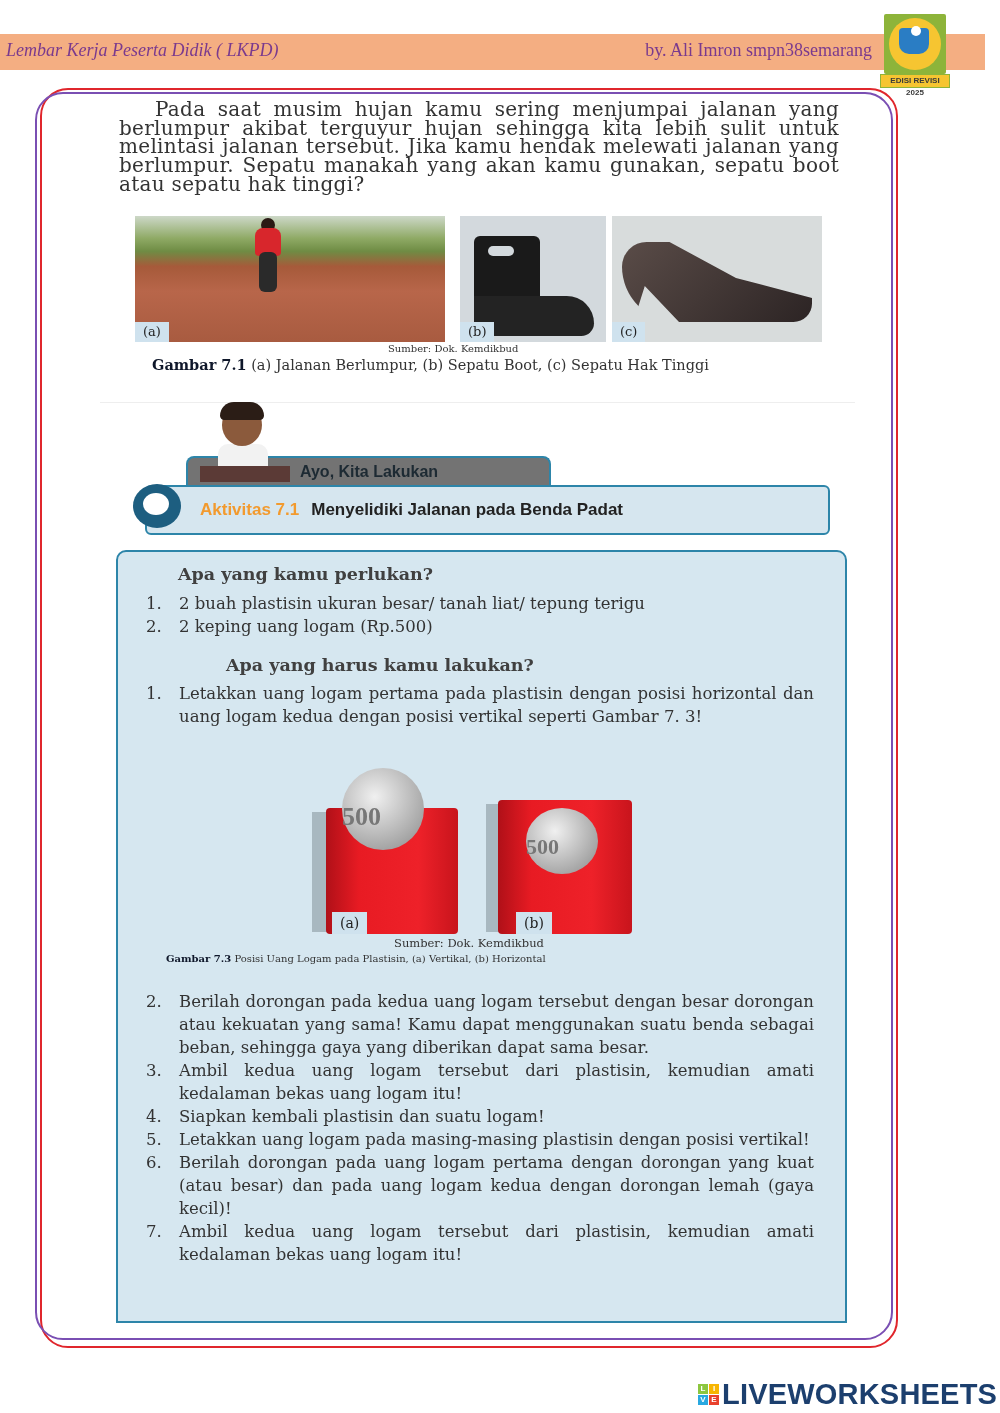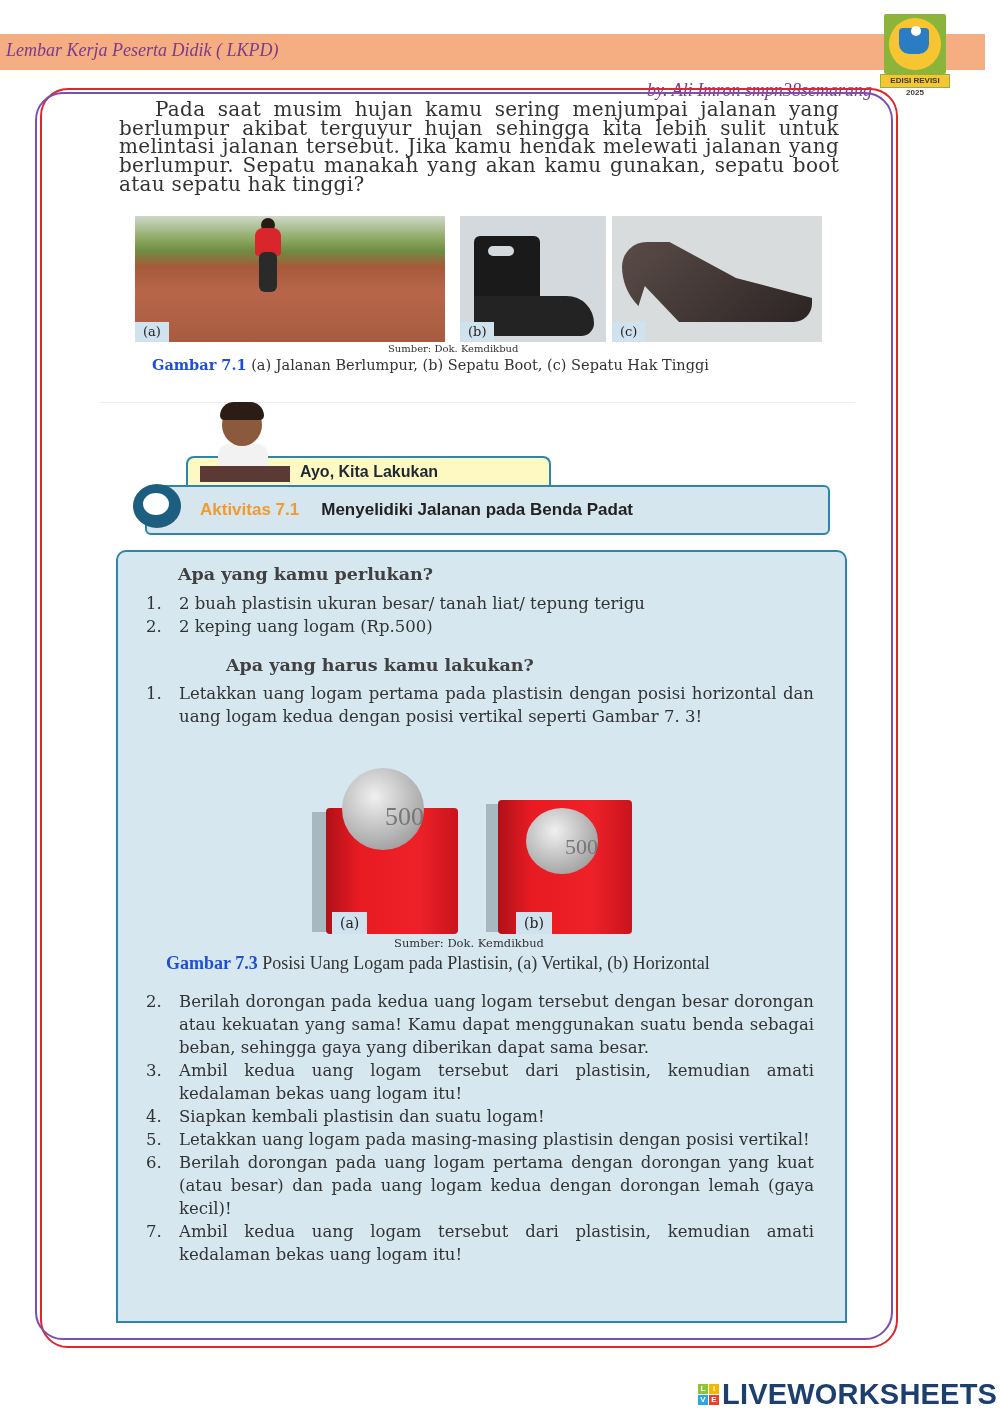--- a/index.html
+++ b/index.html
@@ -1,20 +1,20 @@
 <!DOCTYPE html>
 <html><head>
 <meta charset="utf-8">
 <style>
   * { box-sizing: border-box; margin: 0; padding: 0; }
   body { width: 1000px; height: 1413px; background: #ffffff; position: relative; overflow: hidden; font-family: "DejaVu Serif", serif; color: #222; }
 
   .header-band { position: absolute; left: 0; top: 34px; width: 985px; height: 36px; background: #f4ae82; }
   .header-left { position: absolute; left: 6px; top: 40px; font-family: "Liberation Serif", serif; font-style: italic; font-size: 18px; color: #7a3a8e; text-align: right; }
-  .header-right { position: absolute; right: 128px; top: 40px; font-family: "Liberation Serif", serif; font-style: italic; font-size: 18px; color: #7a3a8e; margin-top: 40px; }
+  .header-right { position: absolute; right: 128px; top: 40px; font-family: "Liberation Serif", serif; font-size: 18px; color: #7a3a8e; }
   .logo { position: absolute; left: 884px; top: 14px; width: 62px; height: 60px; background: #8db43a; border-radius: 2px; display:flex; align-items:center; justify-content:center; }
   .logo-circle { width: 52px; height: 52px; border-radius: 50%; background: #f6c531; position: relative; overflow: hidden; }
   .logo-book { position:absolute; left:10px; top:10px; width:30px; height:26px; background:#2a7dc4; border-radius: 4px 4px 10px 10px; }
   .logo-person { position:absolute; left:22px; top:8px; width:10px; height:10px; border-radius:50%; background:#fff; }
   .logo-badge { position: absolute; left: 880px; top: 74px; width: 70px; height: 14px; background: #f6c531; border: 1px solid #8db43a; font-family: "Liberation Sans", sans-serif; font-size: 8px; font-weight: bold; color: #3a3a3a; text-align: center; line-height: 12px; }
 
   .frame-red { position: absolute; left: 40px; top: 88px; width: 858px; height: 1260px; border: 2px solid #e0262c; border-radius: 28px; }
   .frame-purple { position: absolute; left: 35px; top: 92px; width: 858px; height: 1248px; border: 2px solid #7a4fb3; border-radius: 28px; }
 
   .intro { position: absolute; left: 119px; top: 100px; width: 720px; font-size: 20px; line-height: 18.7px; text-align: justify; text-indent: 36px; color: #333; letter-spacing: 0.3px; }
@@ -27,52 +27,52 @@
   .rider-head { position:absolute; left: 126px; top: 2px; width: 14px; height: 14px; background: #2a1a14; border-radius: 50%; }
   .moto { position:absolute; left: 124px; top: 36px; width: 18px; height: 40px; background: #2a2a2a; border-radius: 6px; }
   .boot-shaft { position:absolute; left: 14px; top: 20px; width: 66px; height: 80px; background: #1a1a1a; border-radius: 6px 6px 0 0; }
   .boot-foot { position:absolute; left: 14px; top: 80px; width: 120px; height: 40px; background: #232323; border-radius: 0 30px 14px 6px; }
   .boot-hole { position:absolute; left: 28px; top: 30px; width: 26px; height: 10px; background: #d3d9dd; border-radius: 6px; }
   .shoe-body { position:absolute; left: 10px; top: 26px; width: 190px; height: 80px; background: linear-gradient(135deg, #5a4c48, #2c2424); border-radius: 40px 10px 30px 90px; clip-path: polygon(0 0, 25% 0, 60% 45%, 100% 70%, 100% 100%, 30% 100%, 12% 55%, 6% 100%, 0 100%); }
   .fig-label { position: absolute; bottom: 0; height: 20px; padding: 0 8px; background: #cfe2ee; font-size: 13px; line-height: 20px; color: #222; }
 
   .source1 { position: absolute; left: 388px; top: 343px; font-size: 10px; color: #333; }
   .caption1 { position: absolute; left: 152px; top: 356px; font-size: 14.5px; color: #333; }
-  .cap-strong { color: #1d4ed8; font-weight: bold; }
+  .cap-strong { color: #0f172a; font-weight: bold; }
 
   .divider { position: absolute; left: 100px; top: 402px; width: 755px; height: 1px; background: #eeeeee; }
 
   .mascot { position: absolute; left: 200px; top: 404px; width: 90px; height: 80px; }
   .m-head { position:absolute; left: 22px; top: 0; width: 40px; height: 42px; background: #8b5a3c; border-radius: 50%; }
   .m-hair { position:absolute; left: 20px; top: -2px; width: 44px; height: 18px; background: #2b1d16; border-radius: 20px 20px 6px 6px; }
   .m-body { position:absolute; left: 18px; top: 40px; width: 50px; height: 36px; background: #f2f2f2; border-radius: 10px 10px 0 0; }
   .m-desk { position:absolute; left: 0; top: 62px; width: 90px; height: 16px; background: #5b3a36; }
 
-  .tab-ayo { position: absolute; left: 186px; top: 456px; width: 365px; height: 30px; background: #fef9c3; border: 2px solid #2d85a9; border-bottom: none; border-radius: 8px 8px 0 0; font-family: "Liberation Sans", sans-serif; font-weight: bold; font-size: 16px; color: #1d2a33; padding-left: 112px; line-height: 28px; }
+  .tab-ayo { position: absolute; left: 186px; top: 456px; width: 365px; height: 30px; background: #737373; border: 2px solid #2d85a9; border-bottom: none; border-radius: 8px 8px 0 0; font-family: "Liberation Sans", sans-serif; font-weight: bold; font-size: 16px; color: #1d2a33; padding-left: 112px; line-height: 28px; }
   .activity-box { position: absolute; left: 145px; top: 485px; width: 685px; height: 50px; background: #d6e6ef; border: 2px solid #2d85a9; border-radius: 6px; }
   .activity-ring { position: absolute; left: 133px; top: 484px; width: 48px; height: 44px; border-radius: 50%; background: #1d5e80; }
   .activity-ring::after { content:""; position:absolute; left: 10px; top: 9px; width: 26px; height: 22px; border-radius: 50%; background: #fff; }
   .activity-title { position: absolute; left: 200px; top: 500px; font-family: "Liberation Sans", sans-serif; font-size: 17px; font-weight: bold; color: #222; }
-  .activity-num { color: #f29a2e; margin-right: 22px; }
+  .activity-num { color: #f29a2e; margin-right: 12px; }
 
   .main-box { position: absolute; left: 116px; top: 550px; width: 731px; height: 773px; background: #d6e7f0; border: 2px solid #2d85a9; border-top-left-radius: 10px; border-top-right-radius: 10px; }
   .heading { position: absolute; left: 178px; font-size: 17.5px; font-weight: bold; color: #404040; }
   .ol { position: absolute; left: 146px; width: 668px; font-size: 16.5px; line-height: 23px; color: #333; }
   .li { display: flex; }
   .li .num { width: 33px; flex-shrink: 0; }
   .li .txt { text-align: justify; flex: 1; }
 
   .fig3 { position: absolute; top: 800px; height: 134px; }
   .cube { position: absolute; background: linear-gradient(90deg, #b01018 0%, #e81b23 25%, #ee2129 70%, #c8141c 100%); }
   .cube-shadow { position:absolute; background: #7a8a90; opacity: 0.5; }
-  .coin { position: absolute; border-radius: 50%; background: radial-gradient(circle at 40% 35%, #f0f0f0, #a8a8a8 70%, #888 100%); font-family: "Liberation Serif", serif; color: #777; text-align: right; font-weight: normal; }
+  .coin { position: absolute; border-radius: 50%; background: radial-gradient(circle at 40% 35%, #f0f0f0, #a8a8a8 70%, #888 100%); font-family: "Liberation Serif", serif; color: #777; text-align: left; font-weight: bold; }
   .fig3-label { position: absolute; height: 22px; padding: 0 8px; background: #cfe2ee; font-size: 14px; line-height: 22px; color: #222; }
 
   .source3 { position: absolute; left: 394px; top: 936px; font-size: 11.5px; color: #333; }
-  .caption3 { position: absolute; left: 166px; top: 953px; font-size: 18px; color: #333; font-family: Liberation Serif, serif; }
+  .caption3 { position: absolute; left: 166px; top: 953px; font-size: 10px; color: #333; }
 
   .lw-logo { position: absolute; left: 698px; top: 1378px; display: flex; align-items: center; }
   .lw-blocks { display: grid; grid-template-columns: 10px 10px; grid-template-rows: 10px 10px; gap: 1px; margin-right: 3px; }
   .lw-blocks span { font-family: "Liberation Sans", sans-serif; font-size: 8px; font-weight: bold; color: #fff; text-align: center; line-height: 10px; }
   .lw-text { font-family: "Liberation Sans", sans-serif; font-weight: bold; font-size: 29px; color: #1c3f6e; letter-spacing: 0.2px; }
 </style>
 </head>
 <body>
 
 <div class="header-band"></div>

